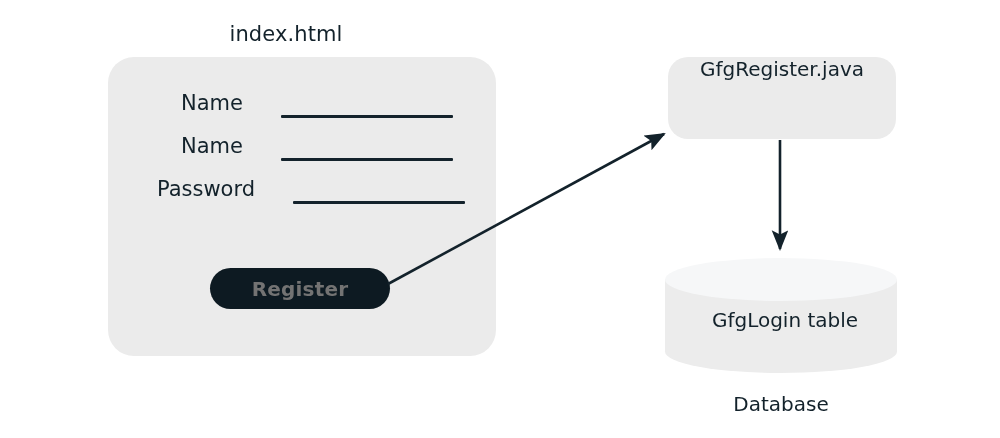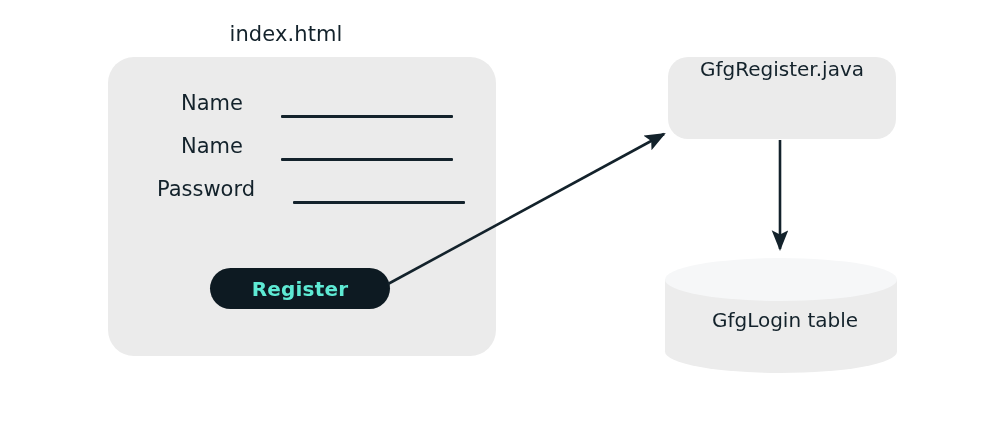--- a/index.html
+++ b/index.html
@@ -85,21 +85,21 @@
   
   .register-button {
     position: absolute;
     left: 102px;
     top: 211px;
     width: 180px;
     height: 41px;
     background: #0d1a22;
     border-radius: 21px;
     border: none;
-    color: #5eead4;
+    color: #737373;
     font-family: "DejaVu Sans", "Liberation Sans", sans-serif;
     font-size: 20px;
     font-weight: 700;
     letter-spacing: 0.2px;
     display: flex;
     align-items: center;
     justify-content: center;
     padding: 0;
     cursor: pointer;
     text-align: right;
@@ -223,20 +223,21 @@
     <span class="servlet-label">GfgRegister.java</span>
   </div>
 
   <div class="db-cylinder">
     <div class="db-bottom"></div>
     <div class="db-body"></div>
     <div class="db-top"></div>
     <div class="db-label">GfgLogin table</div>
   </div>
 
+  <div class="db-caption">Database</div>
 
   <svg class="arrows" viewBox="0 0 1000 438">
     <defs>
       <marker id="arrowhead-diag" markerWidth="9" markerHeight="9" refX="7.2" refY="3.2" orient="auto" markerUnits="strokeWidth">
         <path d="M0,0 L8,3.2 L0,6.4 L1.6,3.2 Z" fill="#13222b"></path>
       </marker>
       <marker id="arrowhead-down" markerWidth="9" markerHeight="9" refX="7.2" refY="3.2" orient="auto" markerUnits="strokeWidth">
         <path d="M0,0 L8,3.2 L0,6.4 L1.6,3.2 Z" fill="#13222b"></path>
       </marker>
     </defs>

